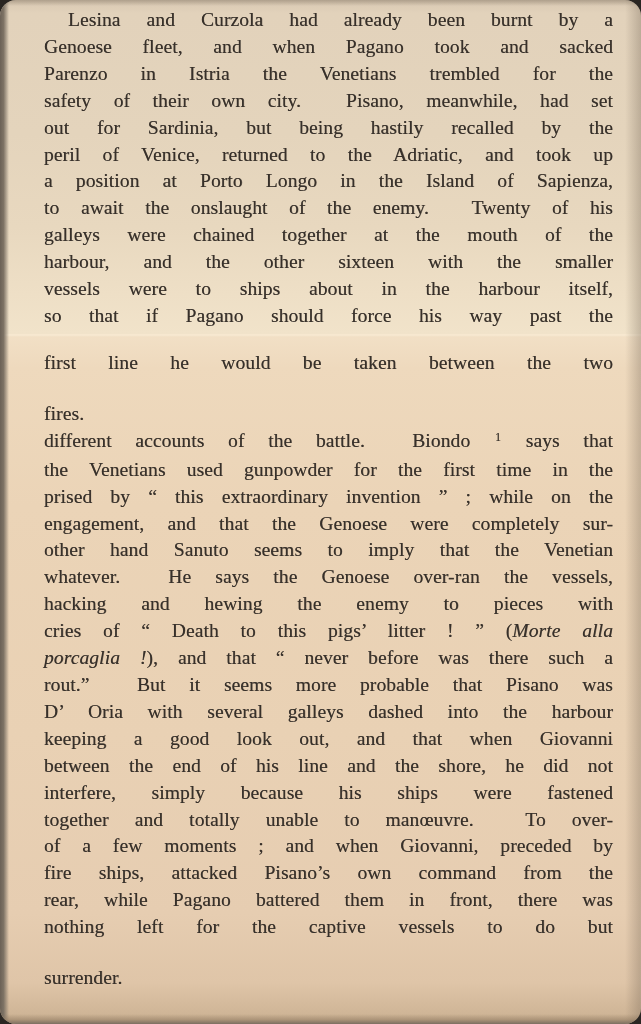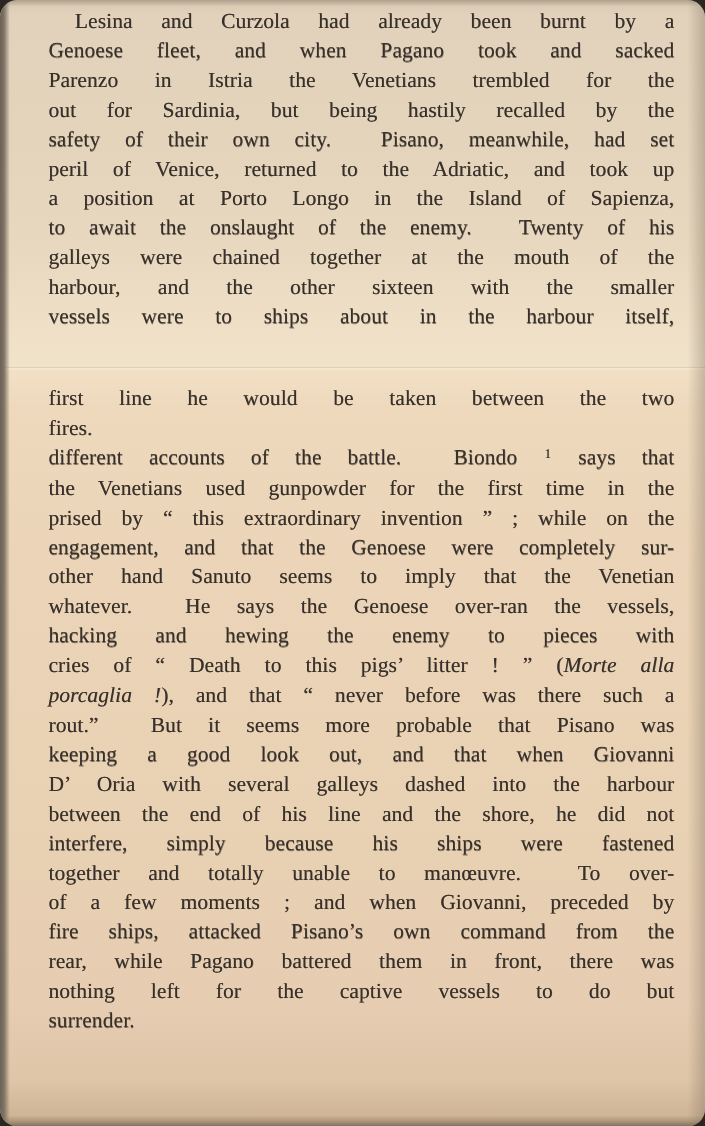--- a/index.html
+++ b/index.html
@@ -78,64 +78,65 @@
   .line {
     line-height: 26.9px;
     font-size: 19.5px;
     letter-spacing: 0.1px;
     word-spacing: 1.5px;
     text-align: justify;
     text-align-last: justify;
     text-shadow: 0.3px 0.3px 0.6px rgba(55,48,42,0.6);
   }
   .line.indent { padding-left: 24px; }
-  .line.end { text-align-last: left; }
+  .line.end { text-align-last: left; margin-top: 24px; }
   .seg-i { font-style: italic; }
   .seg-sup {
     font-size: 12px;
     position: relative;
     top: -6px;
     padding: 0 1px;
   }
 </style>
 </head>
 <body>
 
 <div class="scan-page">
   <div class="strip strip-top"></div>
   <div class="strip strip-bottom"></div>
 
   <div class="textcol textcol-top">
       <div class="line indent"><span class="seg-n">Lesina and Curzola had already been burnt by a</span></div>
       <div class="line"><span class="seg-n">Genoese fleet, and when Pagano took and sacked</span></div>
       <div class="line"><span class="seg-n">Parenzo in Istria the Venetians trembled for the</span></div>
+      <div class="line"><span class="seg-n">safety of their own city.&nbsp; Pisano, meanwhile, had set</span></div>
       <div class="line"><span class="seg-n">out for Sardinia, but being hastily recalled by the</span></div>
-      <div class="line"><span class="seg-n">safety of their own city.&nbsp; Pisano, meanwhile, had set</span></div>
       <div class="line"><span class="seg-n">peril of Venice, returned to the Adriatic, and took up</span></div>
       <div class="line"><span class="seg-n">a position at Porto Longo in the Island of Sapienza,</span></div>
       <div class="line"><span class="seg-n">to await the onslaught of the enemy.&nbsp; Twenty of his</span></div>
       <div class="line"><span class="seg-n">galleys were chained together at the mouth of the</span></div>
       <div class="line"><span class="seg-n">harbour, and the other sixteen with the smaller</span></div>
       <div class="line"><span class="seg-n">vessels were to ships about in the harbour itself,</span></div>
+      <div class="line"><span class="seg-n">so that if Pagano should force his way past the</span></div>
     </div>
   <div class="textcol textcol-bottom">
       <div class="line"><span class="seg-n">first line he would be taken between the two</span></div>
       <div class="line end"><span class="seg-n">fires.</span></div>
       <div class="line"><span class="seg-n">different accounts of the battle.&nbsp; Biondo </span><span class="seg-sup">1</span><span class="seg-n"> says that</span></div>
       <div class="line"><span class="seg-n">the Venetians used gunpowder for the first time in the</span></div>
       <div class="line"><span class="seg-n">prised by “ this extraordinary invention ” ; while on the</span></div>
       <div class="line"><span class="seg-n">engagement, and that the Genoese were completely sur-</span></div>
       <div class="line"><span class="seg-n">other hand Sanuto seems to imply that the Venetian</span></div>
       <div class="line"><span class="seg-n">whatever.&nbsp; He says the Genoese over-ran the vessels,</span></div>
       <div class="line"><span class="seg-n">hacking and hewing the enemy to pieces with</span></div>
       <div class="line"><span class="seg-n">cries of “ Death to this pigs’ litter ! ” (</span><span class="seg-i">Morte alla</span></div>
       <div class="line"><span class="seg-i">porcaglia !</span><span class="seg-n">), and that “ never before was there such a</span></div>
       <div class="line"><span class="seg-n">rout.”&nbsp; But it seems more probable that Pisano was</span></div>
+      <div class="line"><span class="seg-n">D’ Oria with several galleys dashed into the harbour</span></div>
       <div class="line"><span class="seg-n">keeping a good look out, and that when Giovanni</span></div>
-      <div class="line"><span class="seg-n">D’ Oria with several galleys dashed into the harbour</span></div>
       <div class="line"><span class="seg-n">between the end of his line and the shore, he did not</span></div>
       <div class="line"><span class="seg-n">interfere, simply because his ships were fastened</span></div>
       <div class="line"><span class="seg-n">together and totally unable to manœuvre.&nbsp; To over-</span></div>
       <div class="line"><span class="seg-n">of a few moments ; and when Giovanni, preceded by</span></div>
       <div class="line"><span class="seg-n">fire ships, attacked Pisano’s own command from the</span></div>
       <div class="line"><span class="seg-n">rear, while Pagano battered them in front, there was</span></div>
       <div class="line"><span class="seg-n">nothing left for the captive vessels to do but</span></div>
       <div class="line end"><span class="seg-n">surrender.</span></div>
     </div>
 

